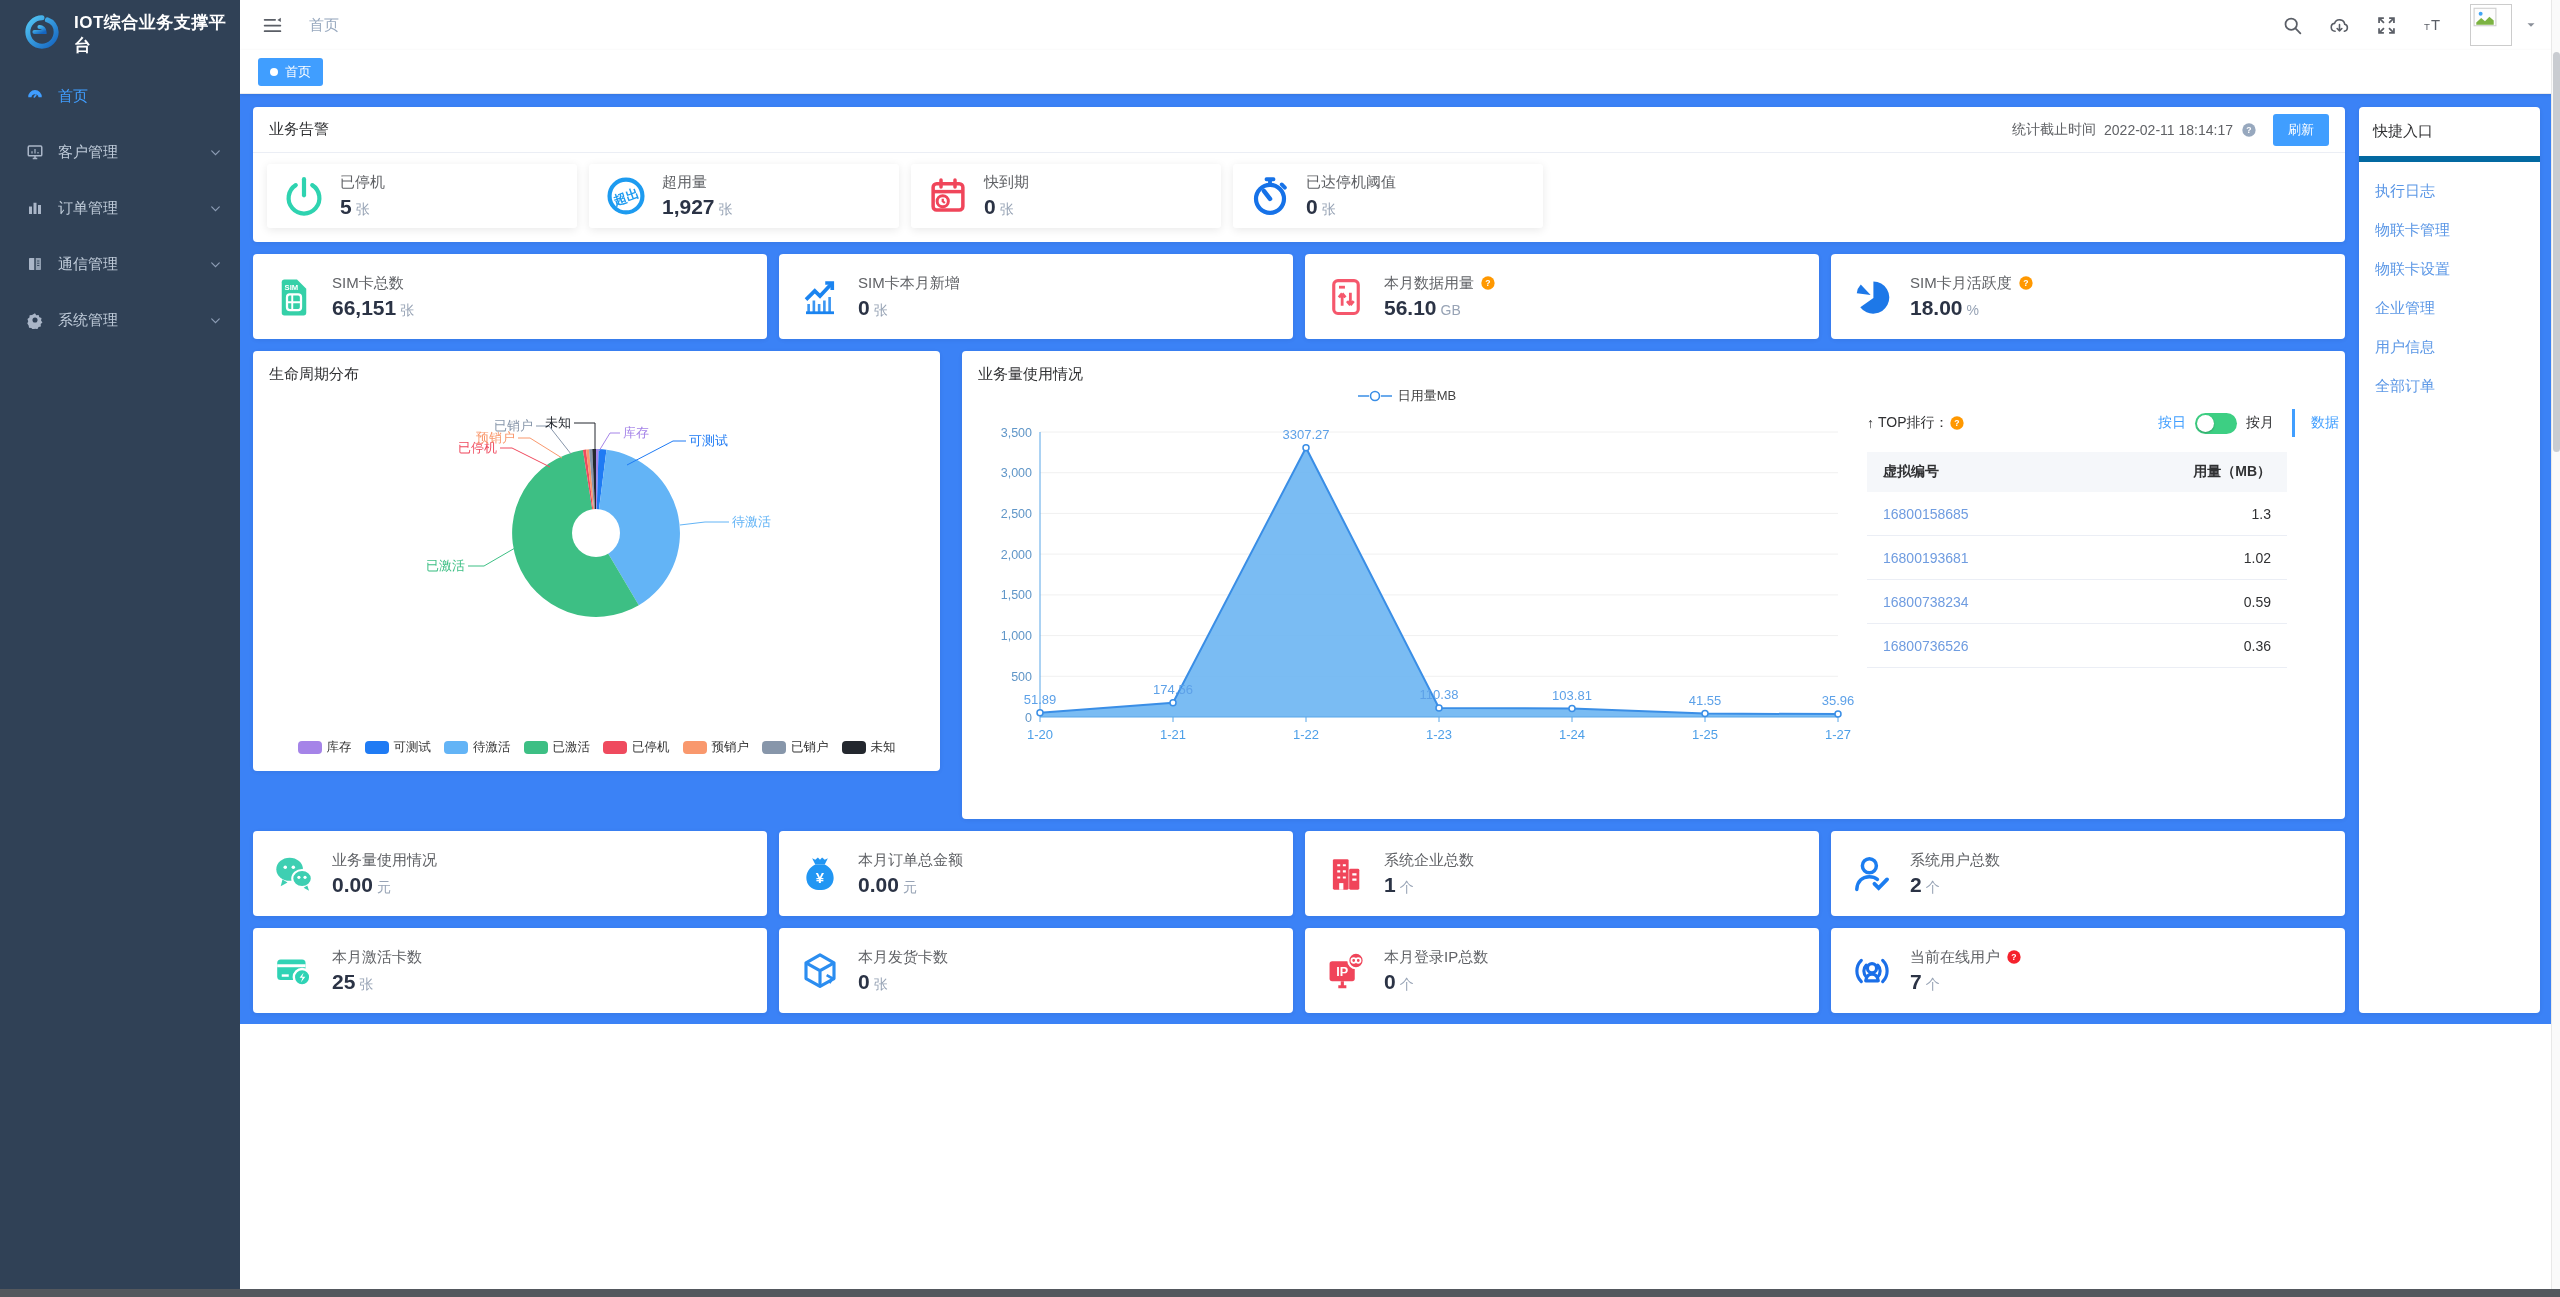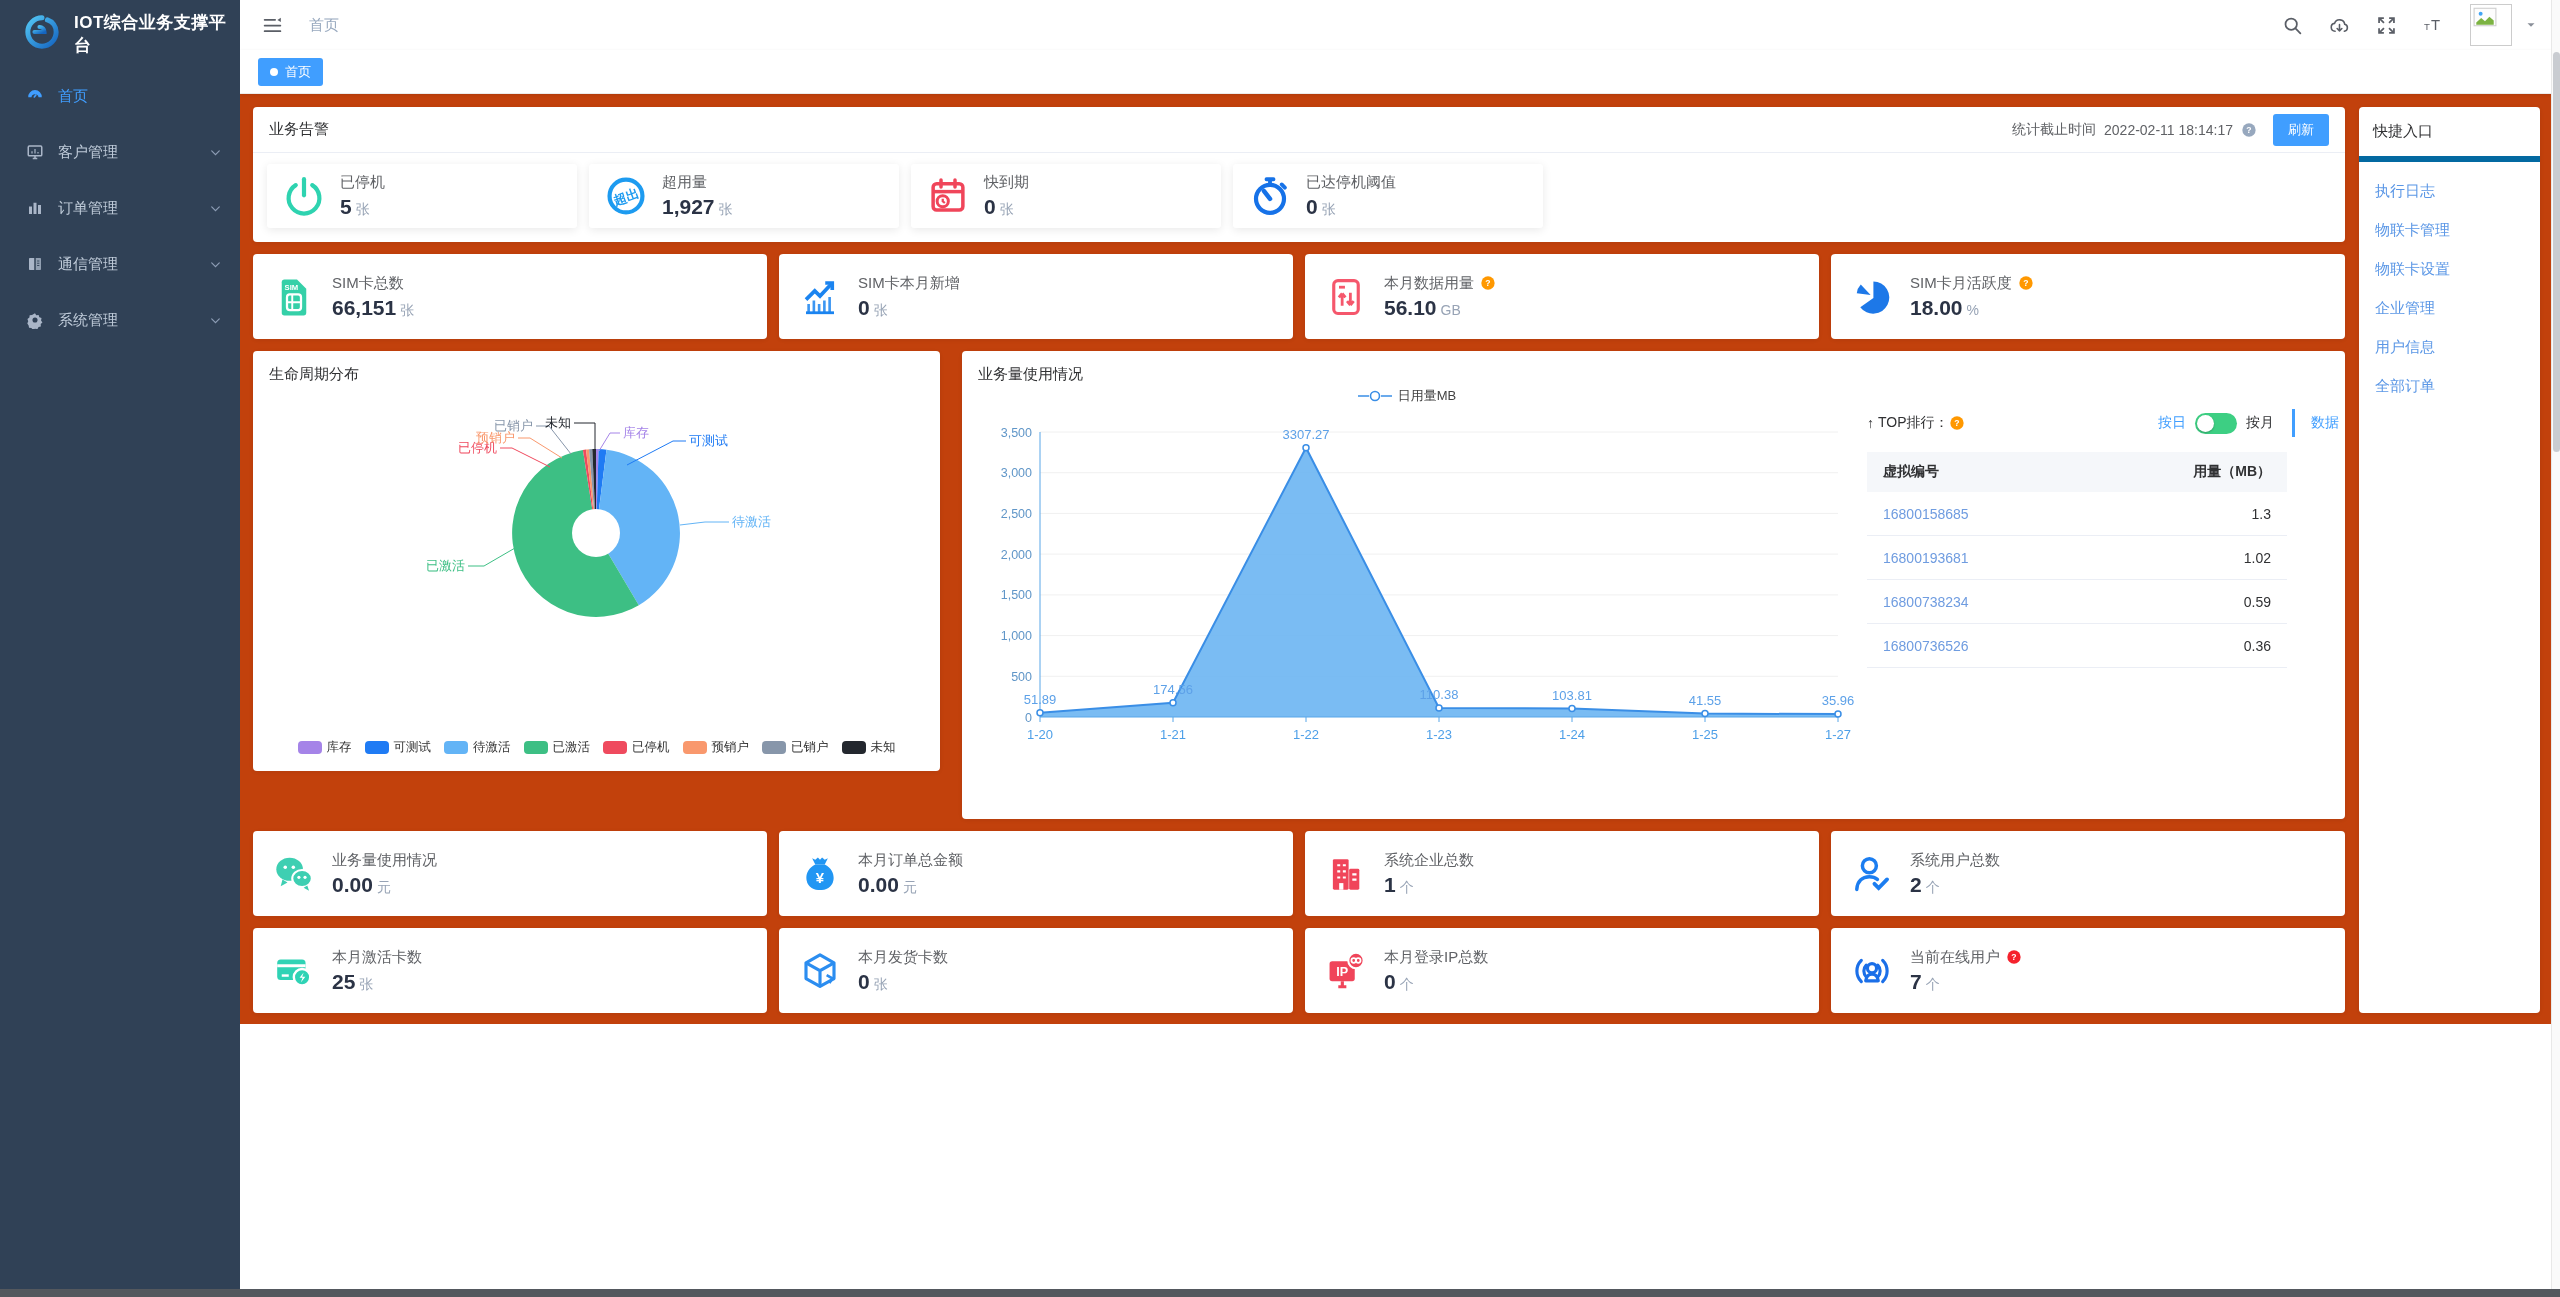--- a/index.html
+++ b/index.html
@@ -35,21 +35,21 @@
   .caret { color:#8a8f99; display:inline-flex; margin-left:-14px; cursor:pointer; }
   .caret svg { width:14px; height:14px; }
 
   .tabbar { height:44px; background:#fff; display:flex; align-items:center; padding-left:18px;
     border-bottom:1px solid #ececec; box-shadow:0 1px 3px rgba(0,0,0,.10); position:relative; z-index:3; }
   .tab { background:#409eff; color:#fff; height:28px; padding:0 12px; display:inline-flex;
     align-items:center; gap:7px; font-size:13px; border-radius:3px; cursor:pointer; }
   .tab-dot { width:8px; height:8px; border-radius:50%; background:#fff; }
 
   
-  .content { background:#c2410c; padding:13px 11px 11px 13px; display:flex; gap:14px; align-items:stretch; }
+  .content { background:#3b82f6; padding:13px 11px 11px 13px; display:flex; gap:14px; align-items:stretch; }
   .left-col { width:2092px; display:flex; flex-direction:column; }
   .card { background:#fff; border-radius:4px; box-shadow:0 1px 4px rgba(0,21,41,.08); }
 
   .alerts-card { margin-bottom:12px; }
   .alerts-head { height:46px; display:flex; align-items:center; padding:0 16px; border-bottom:1px solid #ebeef5; }
   .card-title { font-size:15px; color:#303133; }
   .deadline-group { margin-left:auto; display:flex; align-items:center; gap:8px; font-size:14px; color:#606266; }
   .refresh-btn { background:#409eff; border:none; color:#fff; font-size:13px; padding:7px 15px;
     border-radius:3px; cursor:pointer; margin-left:8px; font-family:inherit; }
   .alerts-body { display:flex; gap:12px; padding:11px 14px 14px 14px; }

